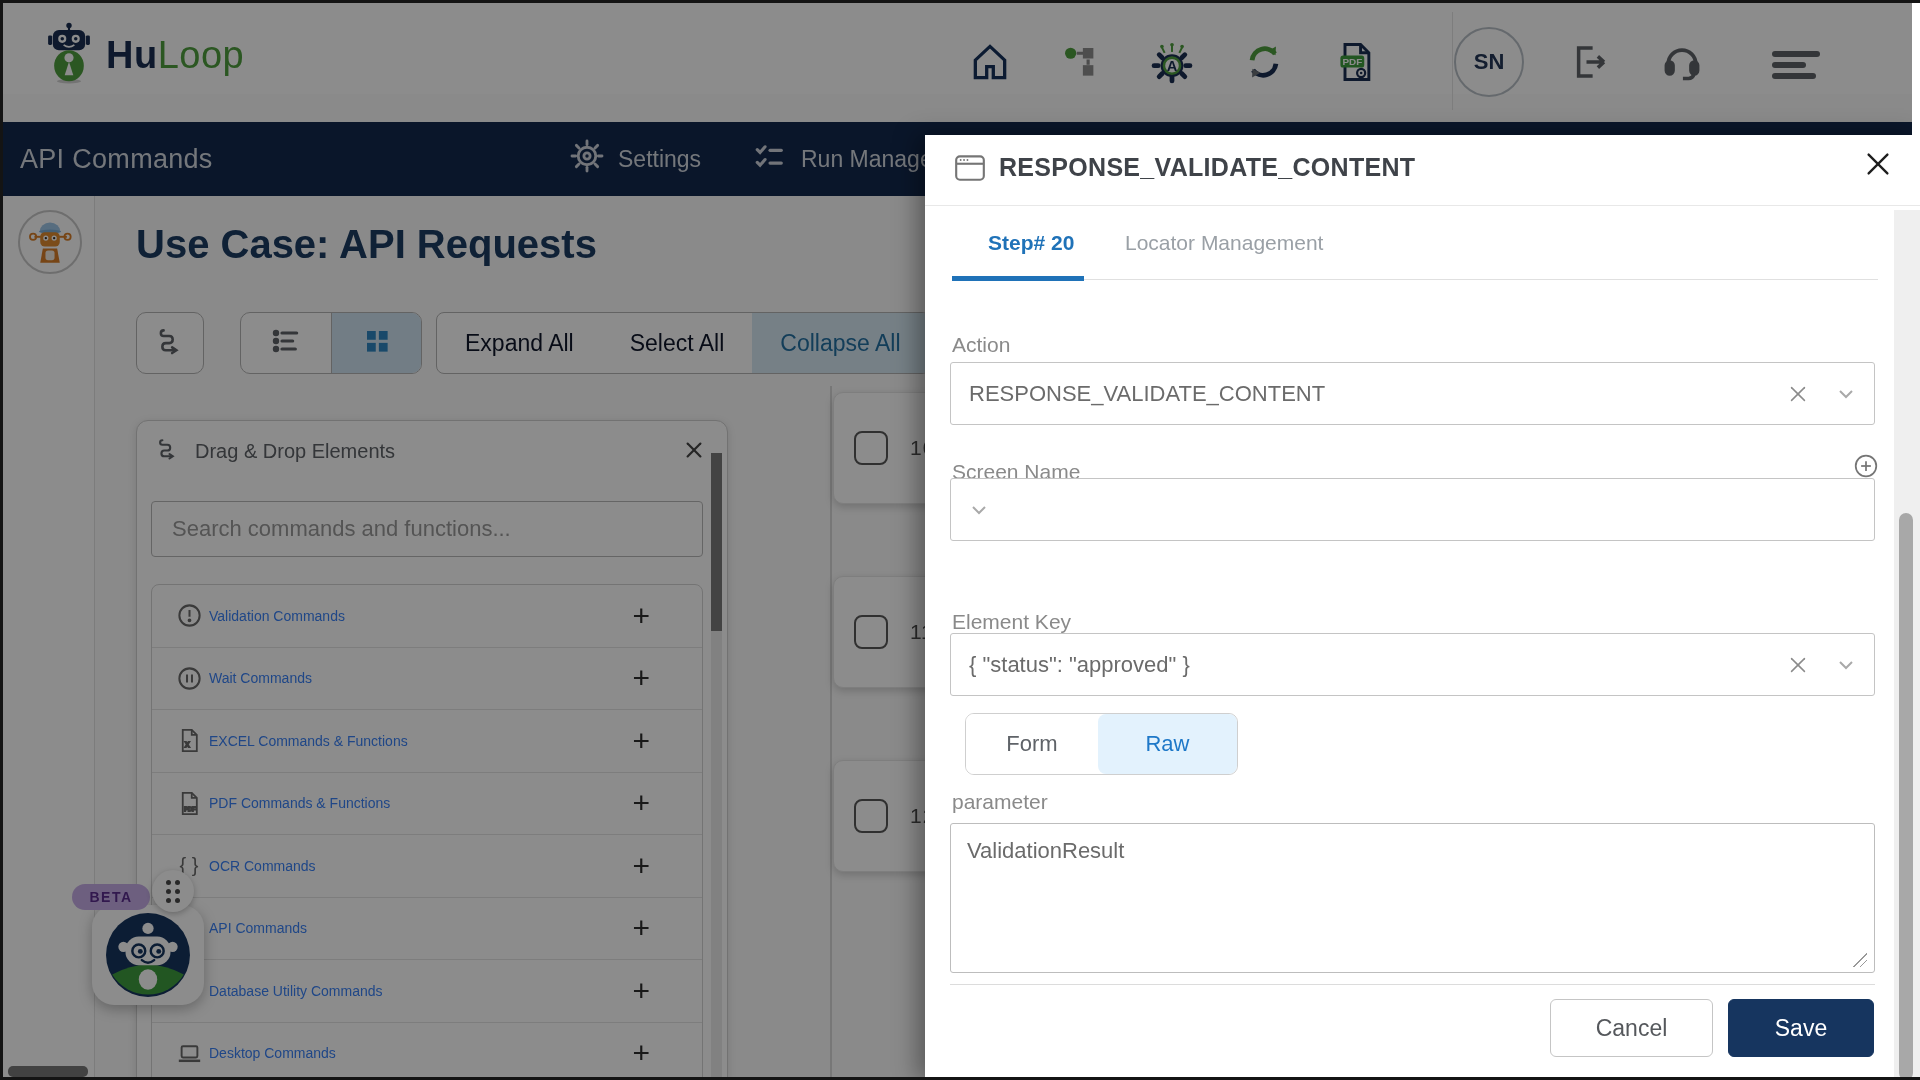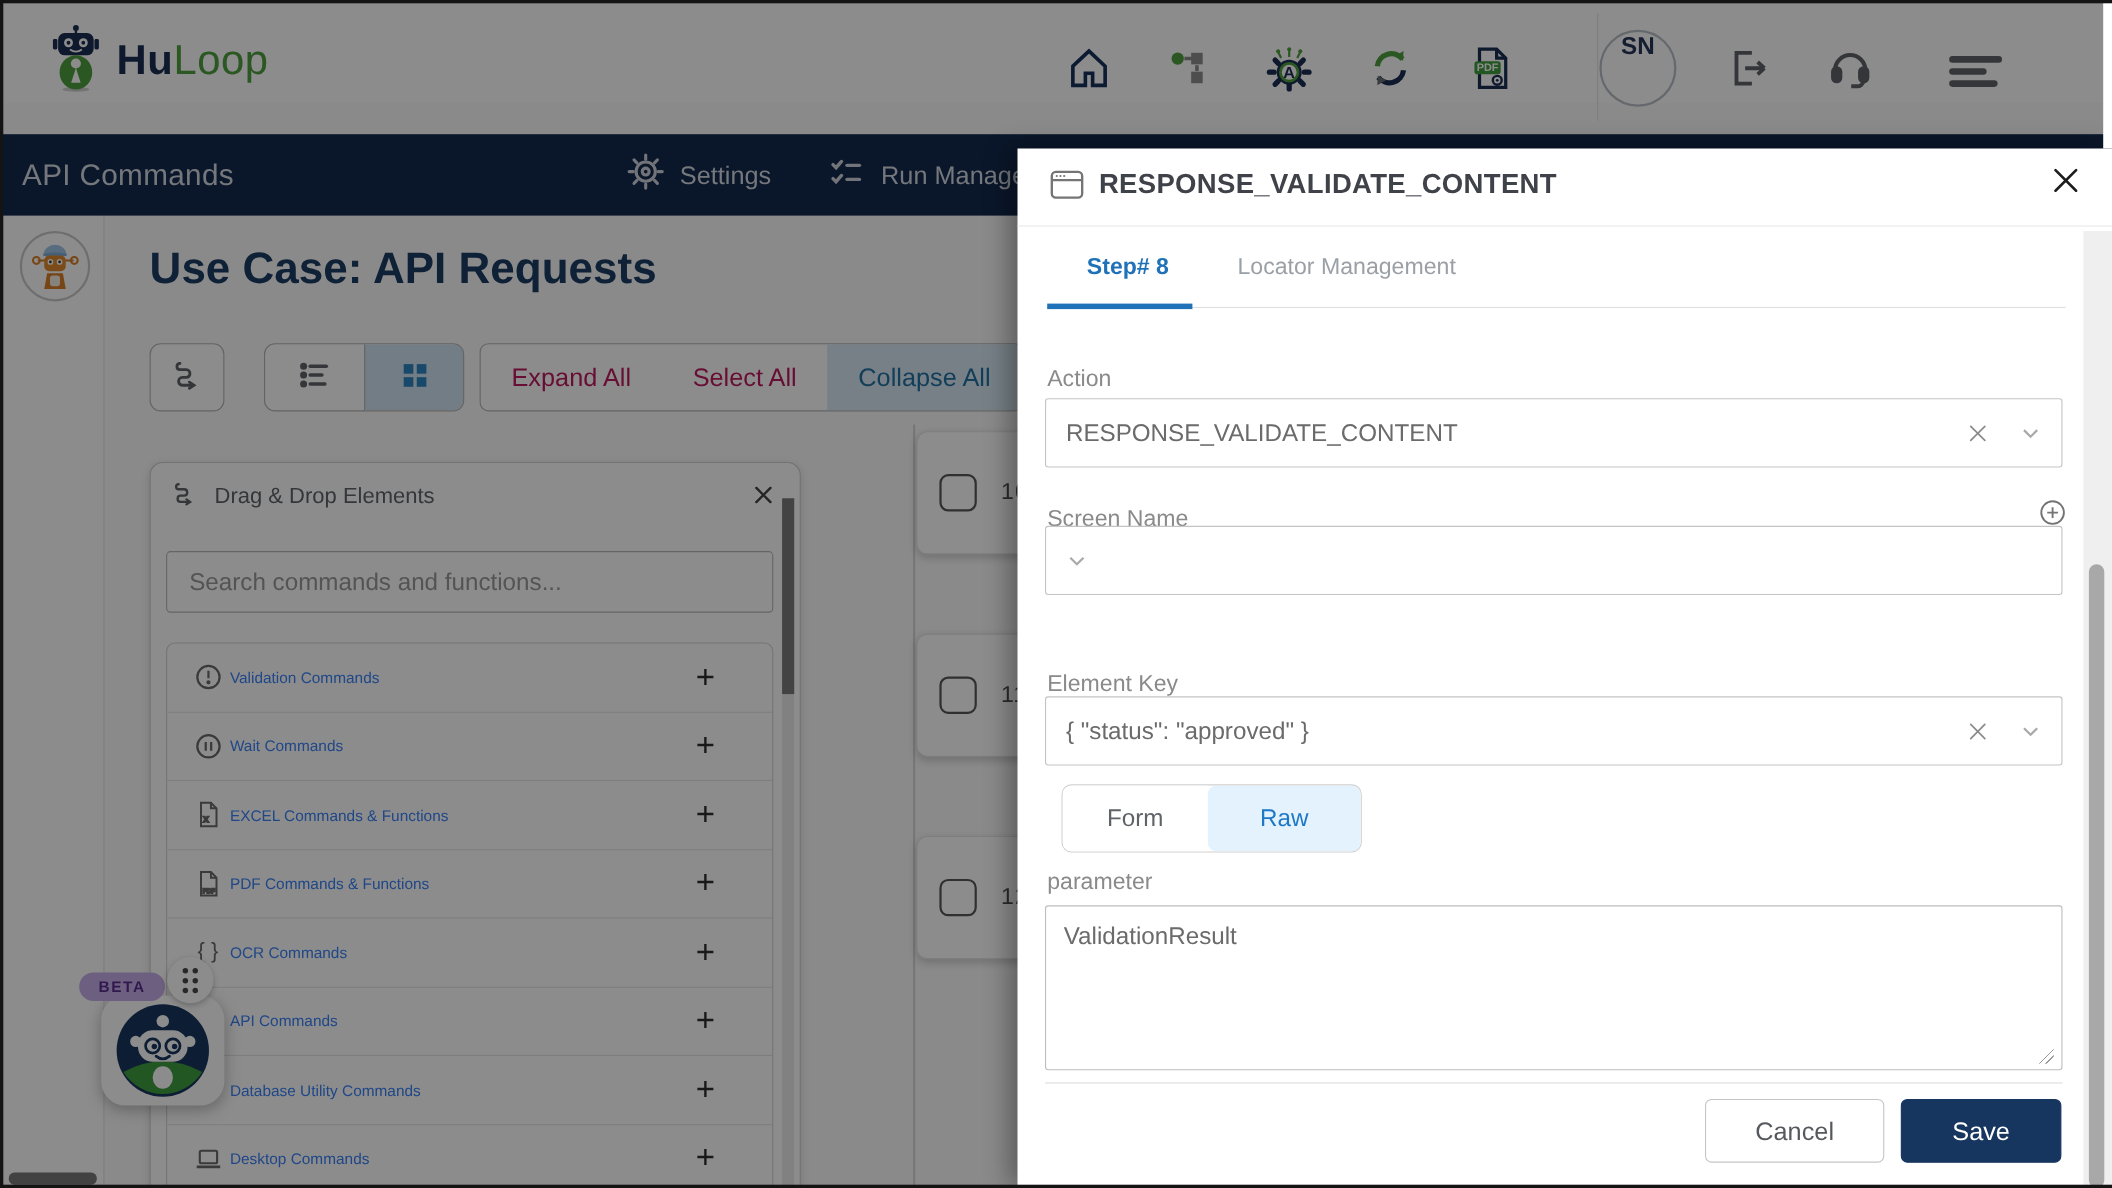--- a/index.html
+++ b/index.html
@@ -9,21 +9,21 @@
 
   
   .topbar { position:absolute; left:0; top:0; width:1920px; height:94px; background:#ffffff; z-index:5; }
   .brand { position:absolute; left:42px; top:22px; display:flex; align-items:center; }
   .brand-text { font-size:38px; margin-left:10px; letter-spacing:0.5px; }
   .brand-hu { color:#1b2f52; font-weight:700; }
   .brand-loop { color:#4f9e3f; font-weight:400; }
   .hicon { position:absolute; top:38px; width:48px; height:48px; display:flex; align-items:center; justify-content:center; cursor:pointer; }
   .topbar-divider { position:absolute; left:1452px; top:12px; width:1px; height:98px; background:#e3e3e3; }
   .avatar { position:absolute; left:1454px; top:27px; width:70px; height:70px; border-radius:50%;
-            border:2px solid #b9c0c7; display:flex; justify-content:center;
+            border:2px solid #b9c0c7; display:flex; align-items:center; justify-content:center;
             font-size:22px; font-weight:700; color:#253858; background:#fff; }
   .hamburger span { display:block; height:6px; background:#5f6368; border-radius:3px; margin:5px 0; }
 
   
   .navbar { position:absolute; left:0; top:122px; width:1920px; height:74px; background:#13294e; z-index:5; }
   .navbar-title { position:absolute; left:20px; top:0; height:74px; display:flex; align-items:center;
                   color:#d4d9e0; font-size:27px; letter-spacing:0.3px; }
   .nav-item { position:absolute; top:0; height:74px; display:flex; align-items:center; gap:14px;
               color:#d4d9e0; font-size:23px; cursor:pointer; }
   .nav-settings { left:570px; } .nav-run { left:753px; }
@@ -38,21 +38,21 @@
   .toolbar { position:absolute; left:136px; top:312px; height:62px; z-index:4; }
   .tb-btn { position:absolute; top:0; height:62px; background:#fff; border:1px solid #b5b5b5; border-radius:10px;
             display:flex; align-items:center; justify-content:center; cursor:pointer; }
   .tb-flow { left:0; width:68px; }
   .tb-seg { left:104px; width:182px; padding:0; overflow:hidden; }
   .seg { width:91px; height:100%; display:flex; align-items:center; justify-content:center; cursor:pointer; }
   .seg-grid { background:#cfe3f2; border-left:1px solid #b5b5b5; }
   .tb-group { position:absolute; left:300px; top:0; height:62px; display:flex; background:#fff;
               border:1px solid #b5b5b5; border-radius:8px; overflow:hidden; }
   .grp-btn { height:100%; display:flex; align-items:center; justify-content:center; padding:0 28px;
-             font-size:23px; color:#be185d; cursor:pointer; white-space:nowrap; }
+             font-size:23px; color:#0f172a; cursor:pointer; white-space:nowrap; }
   .grp-active { background:#d8e9f5; color:#2471a3; }
 
   
   .panel { position:absolute; left:136px; top:420px; width:592px; height:660px; background:#fff;
            border:1px solid #cfcfcf; border-radius:12px 12px 0 0; box-shadow:0 2px 8px rgba(0,0,0,0.12); z-index:4; }
   .panel-head { position:absolute; left:0; top:0; width:100%; height:60px; display:flex; align-items:center; }
   .panel-title { font-size:20px; color:#5f6368; margin-left:12px; }
   .panel-close { position:absolute; right:22px; top:18px; cursor:pointer; }
   .panel-search { position:absolute; left:14px; top:80px; width:552px; height:56px; border:1px solid #b9b9b9;
                   border-radius:4px; font-size:22px; color:#6b6b6b; padding:0 20px; outline:none;
@@ -498,21 +498,21 @@
     </span>
     <div class="drawer-title">RESPONSE_VALIDATE_CONTENT</div>
     <span class="drawer-close">
       <svg width="30" height="30" viewBox="0 0 24 24" stroke="#1d1d1d" stroke-width="1.9" stroke-linecap="round">
         <line x1="4.5" y1="4.5" x2="19.5" y2="19.5"></line>
           <line x1="19.5" y1="4.5" x2="4.5" y2="19.5"></line>
       </svg>
     </span>
     <div class="drawer-headline"></div>
 
-    <div class="tab tab-step">Step# 8</div>
+    <div class="tab tab-step">Step# 20</div>
     <div class="tab tab-locator">Locator Management</div>
     <div class="tabs-line"></div>
     <div class="tab-underline"></div>
 
     <div class="f-label" style="top:198px;">Action</div>
     <div class="field" style="top:227px;">
       <span class="field-value">RESPONSE_VALIDATE_CONTENT</span>
       <span class="field-clear">
         <svg width="22" height="22" viewBox="0 0 24 24" stroke="#8b8b8b" stroke-width="1.7" stroke-linecap="round">
           <line x1="5" y1="5" x2="19" y2="19"></line>

